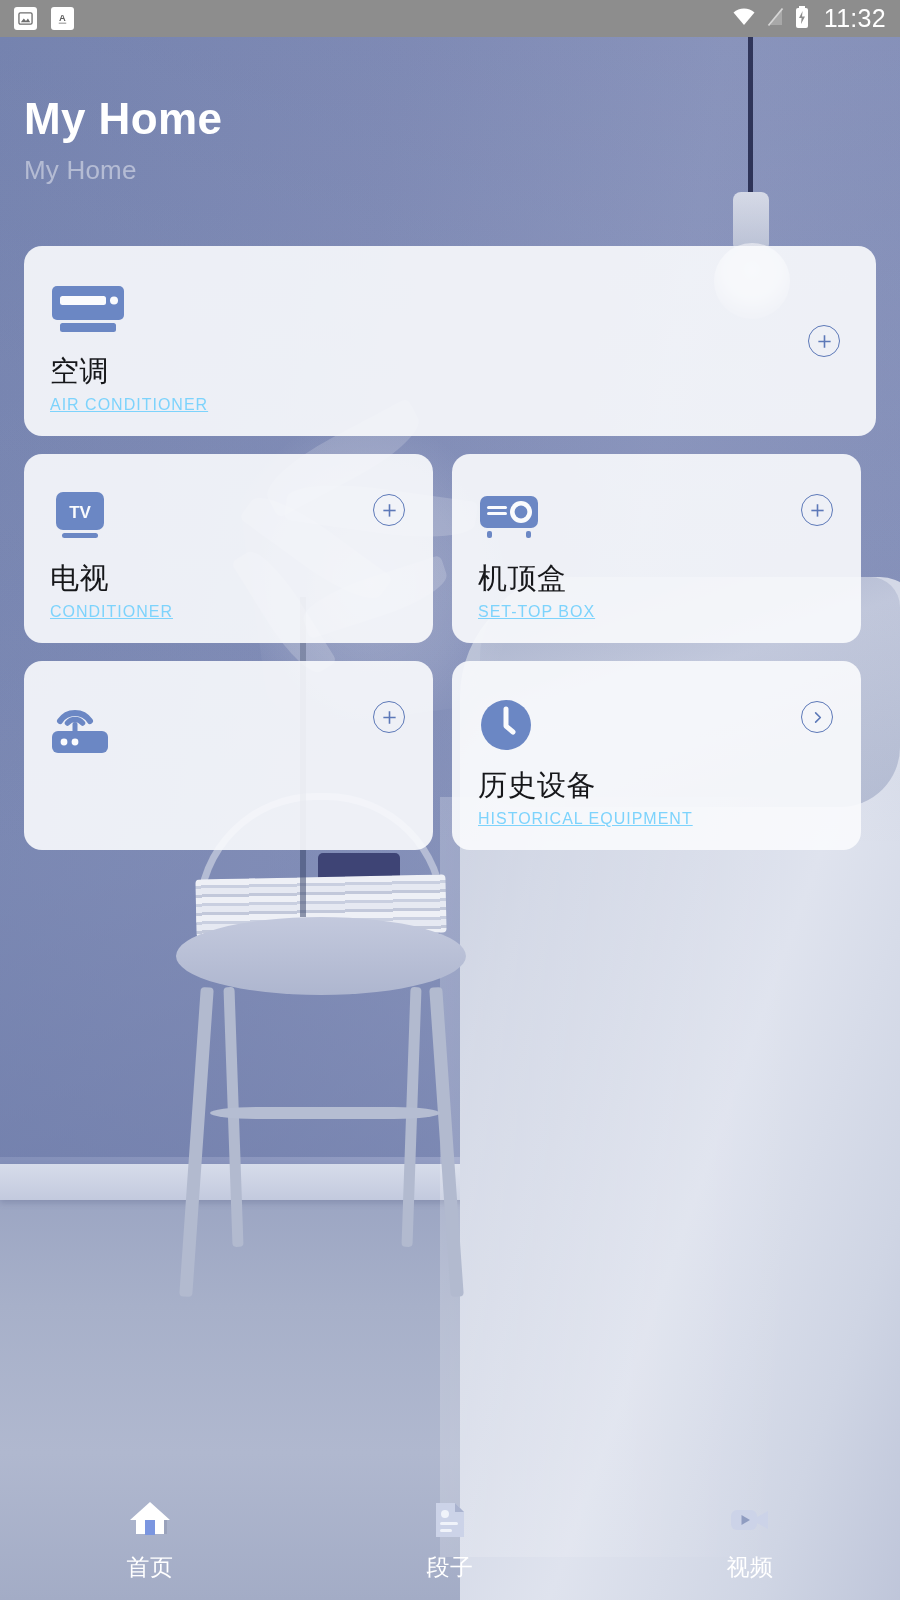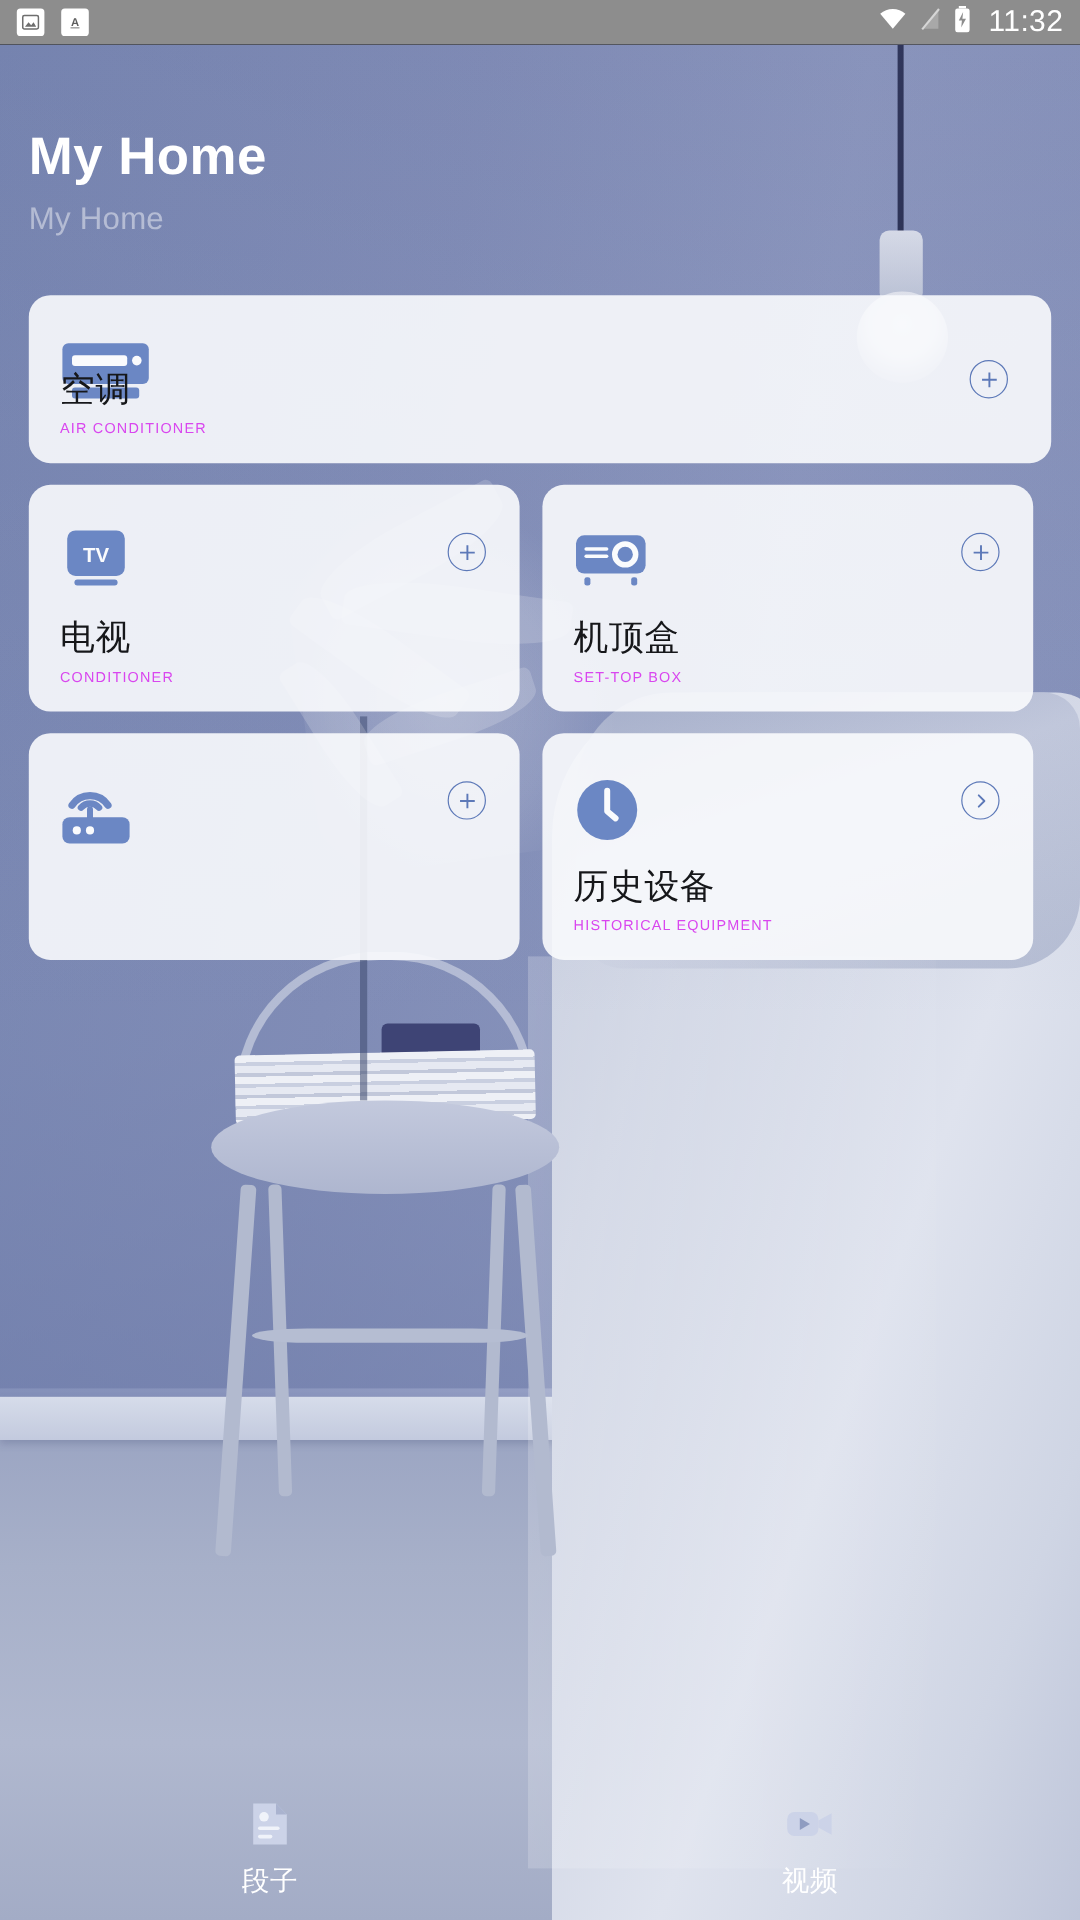--- a/index.html
+++ b/index.html
@@ -116,39 +116,39 @@
   .f2{ left:286px; top:452px; width:190px; height:44px; transform:rotate(8deg); }
   .f3{ left:236px; top:490px; width:160px; height:42px; transform:rotate(36deg); }
   .f4{ left:300px; top:540px; width:150px; height:40px; transform:rotate(-18deg); }
   .f5{ left:214px; top:556px; width:140px; height:38px; transform:rotate(58deg); }
   .bg-scrim{
     position:absolute; inset:0;
     background:linear-gradient(180deg,rgba(86,99,150,.22) 0%,rgba(86,99,150,.10) 28%,rgba(86,99,150,0) 52%);
   }
 
   
-  .header{ position:absolute; left:24px; top:108px; z-index:10; }
+  .header{ position:absolute; left:24px; top:96px; z-index:10; }
   .title{ color:#fff; font-size:44px; font-weight:bold; letter-spacing:.4px; line-height:1.05; }
   .subtitle{ color:rgba(255,255,255,.45); font-size:26px; margin-top:13px; letter-spacing:.2px; }
 
   
   .cards{ position:absolute; left:24px; top:246px; width:852px; z-index:10; }
   .card{
     position:relative; background:rgba(250,251,253,.90);
     border-radius:18px; overflow:hidden;
   }
-  .card-wide{ height:140px; margin-bottom:18px; }
+  .card-wide{ height:190px; margin-bottom:18px; }
   .row{ display:flex; gap:19px; margin-bottom:18px; }
   .card-half{ width:409px; height:189px; }
 
   .card-icon{ position:absolute; left:26px; top:36px; }
   .wide .card-icon{ left:26px; top:36px; }
   .card-text{ position:absolute; left:26px; bottom:22px; }
   .card-cn{ color:#16171a; font-size:29px; line-height:1.2; letter-spacing:.5px; }
-  .card-en{ color:#d946ef; font-size:12px; margin-top:7px; letter-spacing:1px; }
+  .card-en{ color:#7dd3fc; font-size:16px; margin-top:7px; letter-spacing:1px;text-decoration:underline; }
   .card-action{ position:absolute; }
   .wide .card-action{ right:36px; top:50%; transform:translateY(-50%); }
   .half .card-action{ right:28px; top:40px; }
 
   .circle-btn{
     width:32px; height:32px; border-radius:50%;
     border:1.6px solid #5d79b8; display:flex; align-items:center; justify-content:center;
   }
 
   
@@ -354,20 +354,30 @@
                 <polyline points="6,3 11,8 6,13" fill="none" stroke="#5d79b8" stroke-width="1.7" stroke-linecap="round" stroke-linejoin="round"></polyline>
               </svg>
           </span>
         </span>
       </div>
     </div>
   </div>
 
   <div class="bottomnav">
 
+    <div class="nav-item">
+      <span class="nav-ico">
+        <svg width="46" height="44" viewBox="0 0 46 44">
+          <path d="M30 20 h10 v16 h-10z" fill="#9aa2bb"></path>
+          <path d="M23 4 L43 22 h-6 v14 H9 V22 H3 Z" fill="#ffffff"></path>
+          <rect x="18" y="22" width="10" height="15" fill="#7b96e0"></rect>
+        </svg>
+      </span>
+      <span class="nav-label">首页</span>
+    </div>
 
     <div class="nav-item">
       <span class="nav-ico">
         <svg width="36" height="40" viewBox="0 0 36 40">
           <path d="M4 3 h19 l9 9 v25 H4z" fill="#ccd3e8"></path>
           <path d="M23 3 v9 h9z" fill="#aab3cf"></path>
           <circle cx="13" cy="14" r="4" fill="#f0f3fa"></circle>
           <rect x="8" y="22" width="18" height="3" rx="1.5" fill="#f0f3fa"></rect>
           <rect x="8" y="29" width="12" height="3" rx="1.5" fill="#f0f3fa"></rect>
         </svg>

